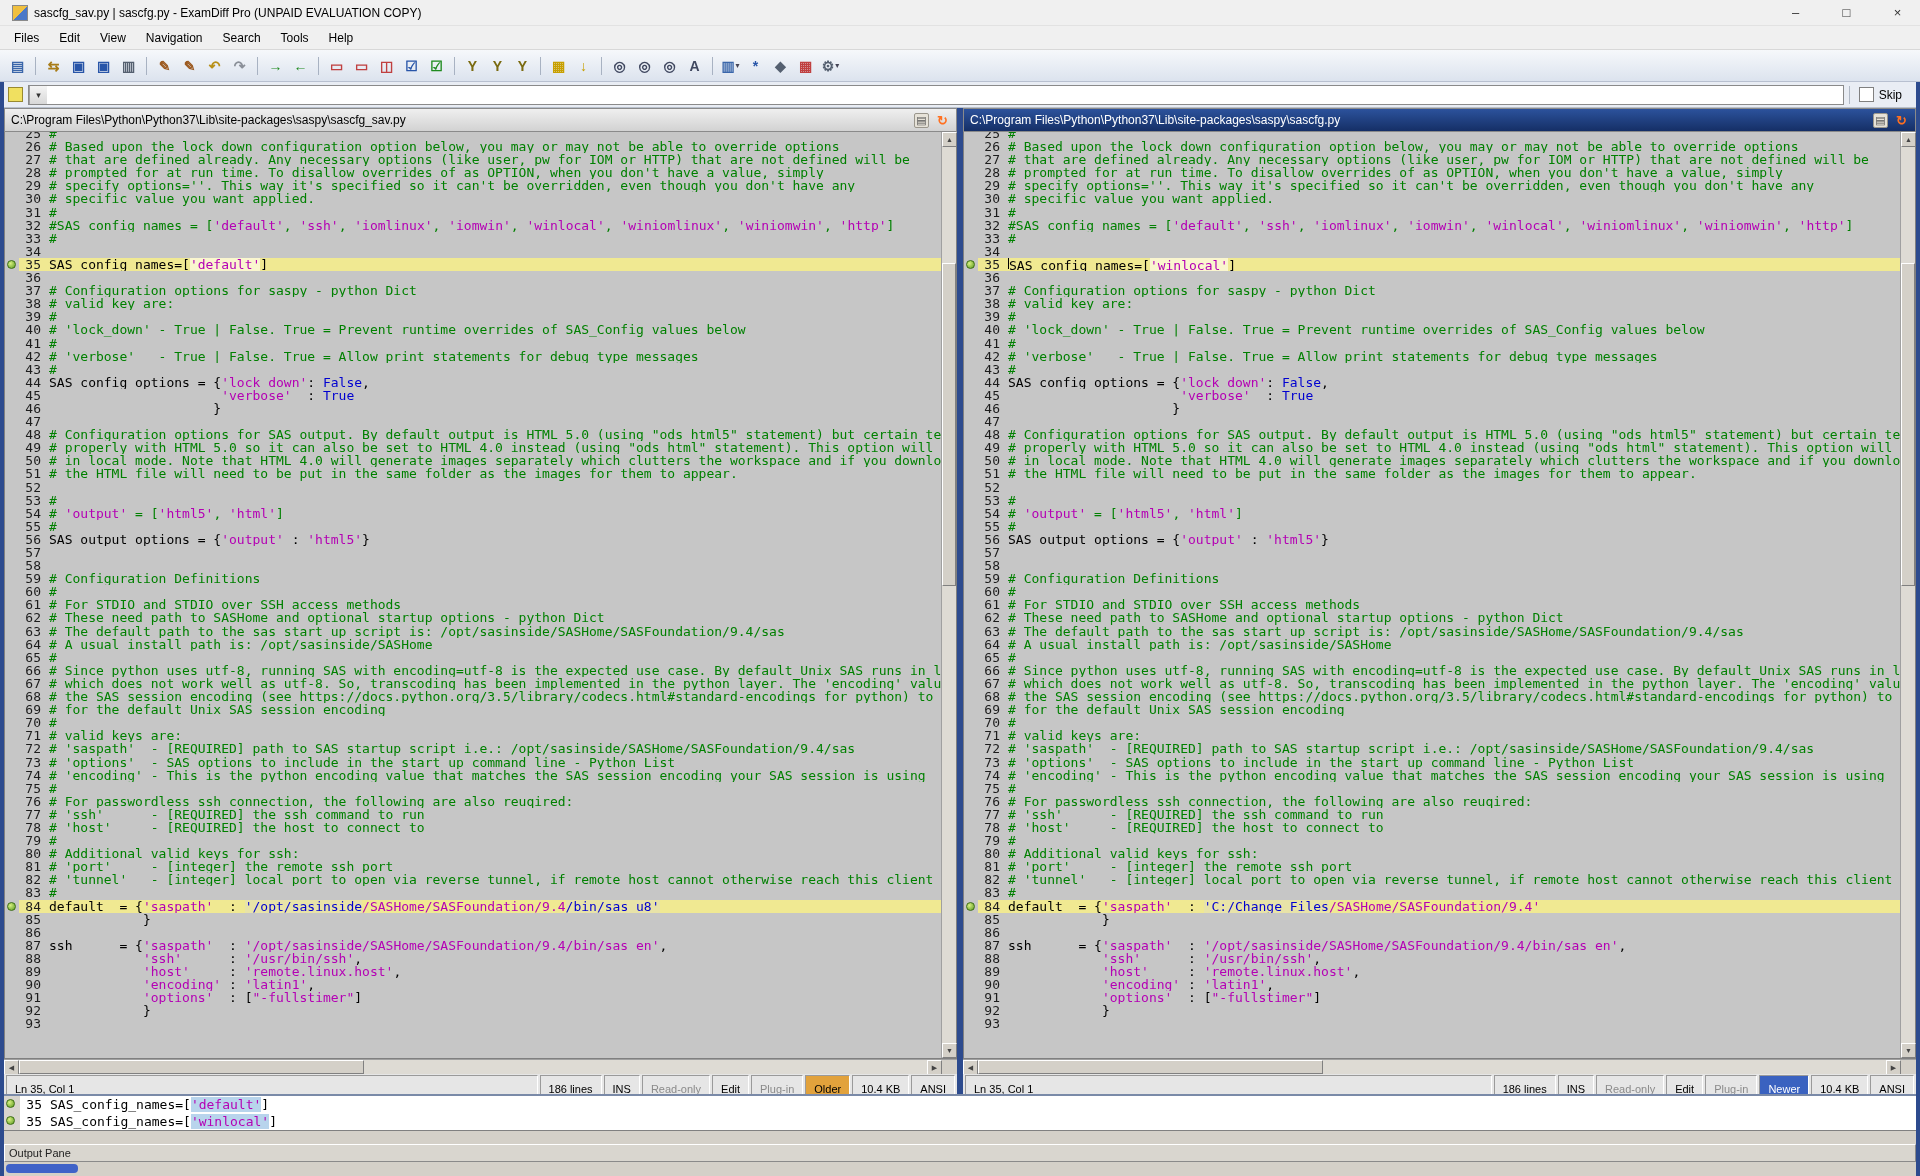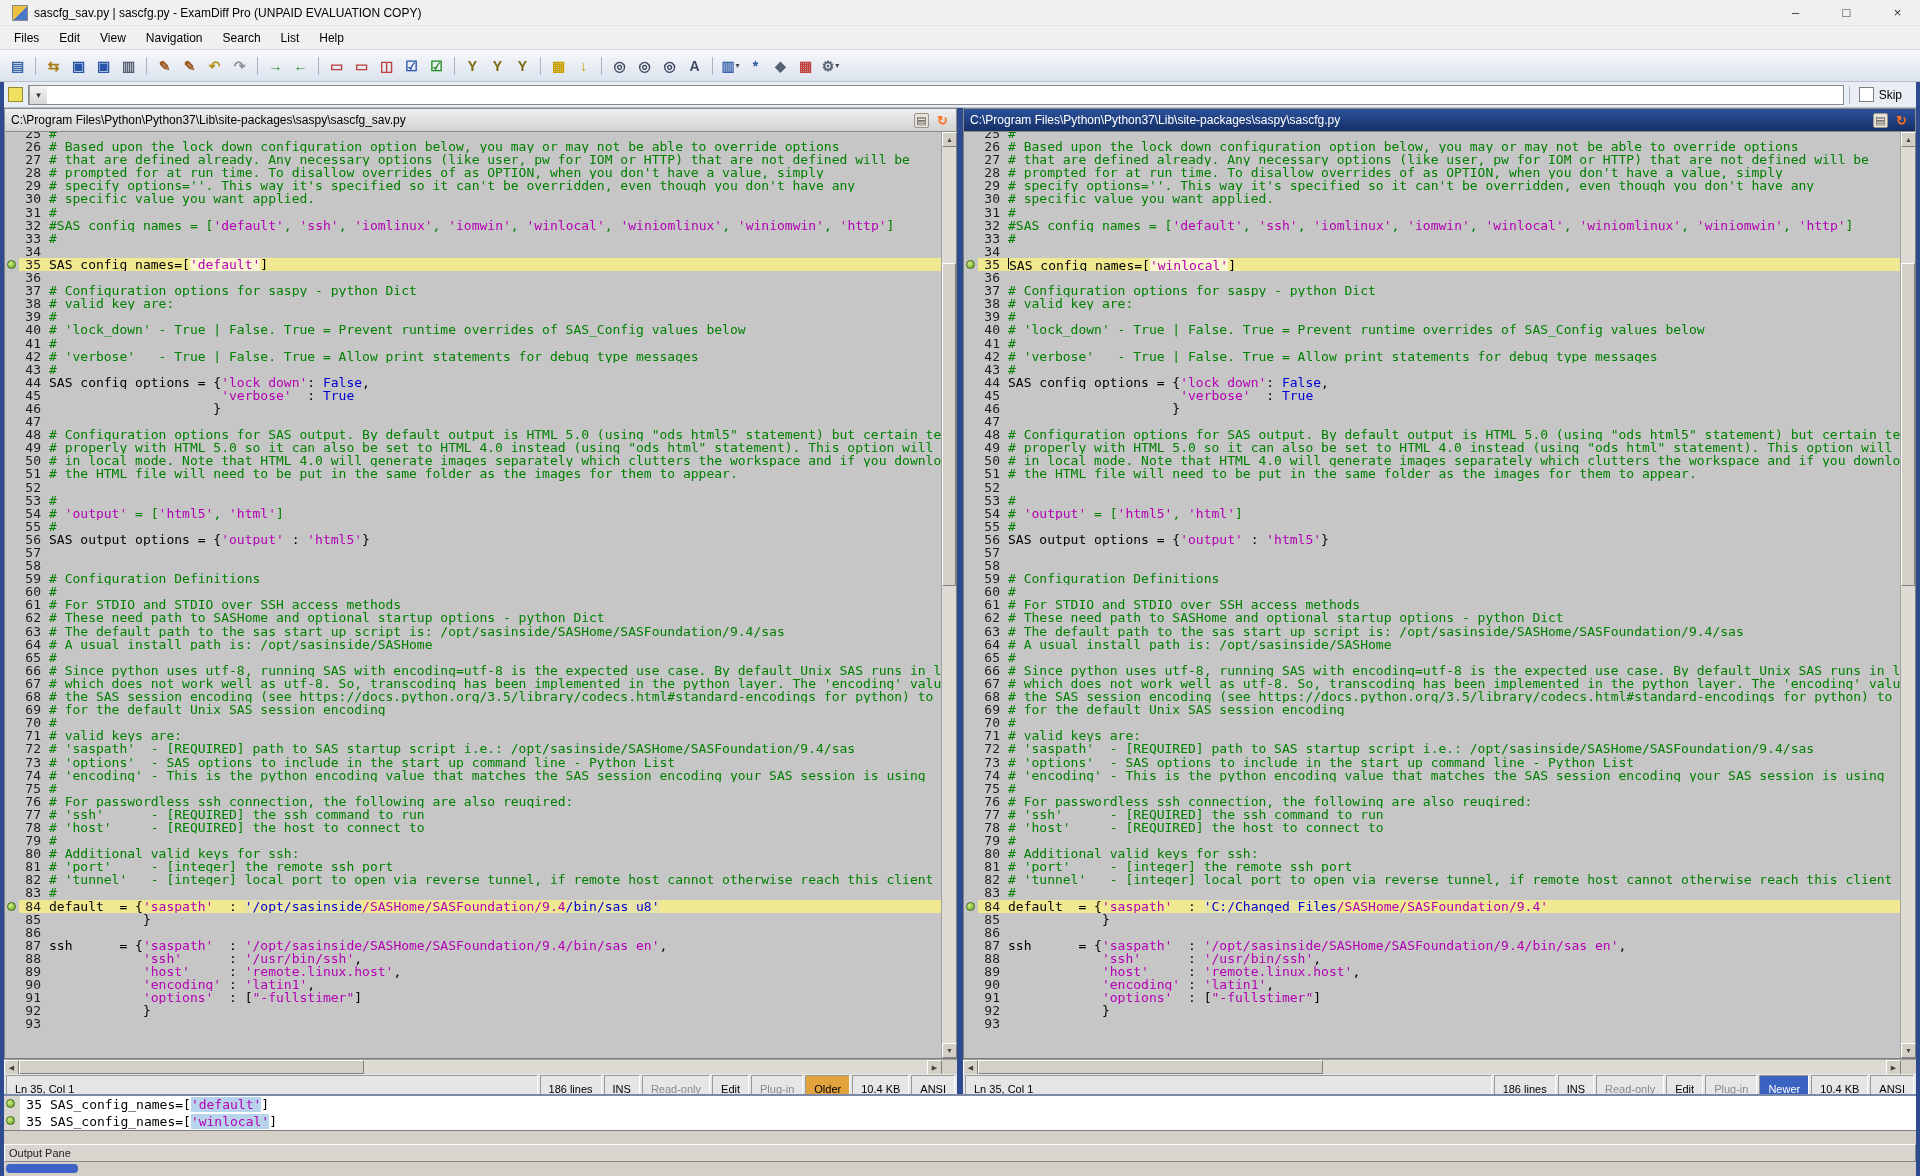--- a/index.html
+++ b/index.html
@@ -106,21 +106,21 @@
     <div class="win-btn">□</div>
     <div class="win-btn">×</div>
   </div>
 
   <div class="menubar">
       <div class="menu-item">Files</div>
       <div class="menu-item">Edit</div>
       <div class="menu-item">View</div>
       <div class="menu-item">Navigation</div>
       <div class="menu-item">Search</div>
-      <div class="menu-item">List</div>
+      <div class="menu-item">Tools</div>
       <div class="menu-item">Help</div>
     </div>
 
   <div class="toolbar">
       <div class="tb-btn">
         <span class="tb-glyph" style="color: rgb(58, 102, 170);">▤</span>
       </div>
       <div class="tb-sep"></div>
       <div class="tb-btn">
         <span class="tb-glyph" style="color: rgb(168, 124, 24);">⇆</span>
@@ -408,21 +408,21 @@
                 <div class="code-line"><span class="gut"></span><span class="ln">74</span><span class="code-text"><span class="sg-c"># 'encoding' - This is the python encoding value that matches the SAS session encoding your SAS session is using</span></span></div>
                 <div class="code-line"><span class="gut"></span><span class="ln">75</span><span class="code-text"><span class="sg-c">#</span></span></div>
                 <div class="code-line"><span class="gut"></span><span class="ln">76</span><span class="code-text"><span class="sg-c"># For passwordless ssh connection, the following are also reuqired:</span></span></div>
                 <div class="code-line"><span class="gut"></span><span class="ln">77</span><span class="code-text"><span class="sg-c"># 'ssh'      - [REQUIRED] the ssh command to run</span></span></div>
                 <div class="code-line"><span class="gut"></span><span class="ln">78</span><span class="code-text"><span class="sg-c"># 'host'     - [REQUIRED] the host to connect to</span></span></div>
                 <div class="code-line"><span class="gut"></span><span class="ln">79</span><span class="code-text"><span class="sg-c">#</span></span></div>
                 <div class="code-line"><span class="gut"></span><span class="ln">80</span><span class="code-text"><span class="sg-c"># Additional valid keys for ssh:</span></span></div>
                 <div class="code-line"><span class="gut"></span><span class="ln">81</span><span class="code-text"><span class="sg-c"># 'port'     - [integer] the remote ssh port</span></span></div>
                 <div class="code-line"><span class="gut"></span><span class="ln">82</span><span class="code-text"><span class="sg-c"># 'tunnel'   - [integer] local port to open via reverse tunnel, if remote host cannot otherwise reach this client</span></span></div>
                 <div class="code-line"><span class="gut"></span><span class="ln">83</span><span class="code-text"><span class="sg-c">#</span></span></div>
-                <div class="code-line hl"><span class="gut"><span class="mk"></span></span><span class="ln">84</span><span class="code-text"><span class="sg-t">default  = {</span><span class="sg-s">'saspath'</span><span class="sg-t">  : </span><span class="sg-db">'C:/Changed Files</span><span class="sg-s">/SASHome/SASFoundation/9.4'</span></span></div>
+                <div class="code-line hl"><span class="gut"><span class="mk"></span></span><span class="ln">84</span><span class="code-text"><span class="sg-t">default  = {</span><span class="sg-s">'saspath'</span><span class="sg-t">  : </span><span class="sg-db">'C:/Change Files</span><span class="sg-s">/SASHome/SASFoundation/9.4'</span></span></div>
                 <div class="code-line"><span class="gut"></span><span class="ln">85</span><span class="code-text"><span class="sg-t">            }</span></span></div>
                 <div class="code-line"><span class="gut"></span><span class="ln">86</span><span class="code-text"></span></div>
                 <div class="code-line"><span class="gut"></span><span class="ln">87</span><span class="code-text"><span class="sg-t">ssh      = {</span><span class="sg-s">'saspath'</span><span class="sg-t">  : </span><span class="sg-s">'/opt/sasinside/SASHome/SASFoundation/9.4/bin/sas_en'</span><span class="sg-t">,</span></span></div>
                 <div class="code-line"><span class="gut"></span><span class="ln">88</span><span class="code-text"><span class="sg-t">            </span><span class="sg-s">'ssh'</span><span class="sg-t">      : </span><span class="sg-s">'/usr/bin/ssh'</span><span class="sg-t">,</span></span></div>
                 <div class="code-line"><span class="gut"></span><span class="ln">89</span><span class="code-text"><span class="sg-t">            </span><span class="sg-s">'host'</span><span class="sg-t">     : </span><span class="sg-s">'remote.linux.host'</span><span class="sg-t">,</span></span></div>
                 <div class="code-line"><span class="gut"></span><span class="ln">90</span><span class="code-text"><span class="sg-t">            </span><span class="sg-s">'encoding'</span><span class="sg-t"> : </span><span class="sg-s">'latin1'</span><span class="sg-t">,</span></span></div>
                 <div class="code-line"><span class="gut"></span><span class="ln">91</span><span class="code-text"><span class="sg-t">            </span><span class="sg-s">'options'</span><span class="sg-t">  : [</span><span class="sg-s">"-fullstimer"</span><span class="sg-t">]</span></span></div>
                 <div class="code-line"><span class="gut"></span><span class="ln">92</span><span class="code-text"><span class="sg-t">            }</span></span></div>
                 <div class="code-line"><span class="gut"></span><span class="ln">93</span><span class="code-text"></span></div>
               </div>

